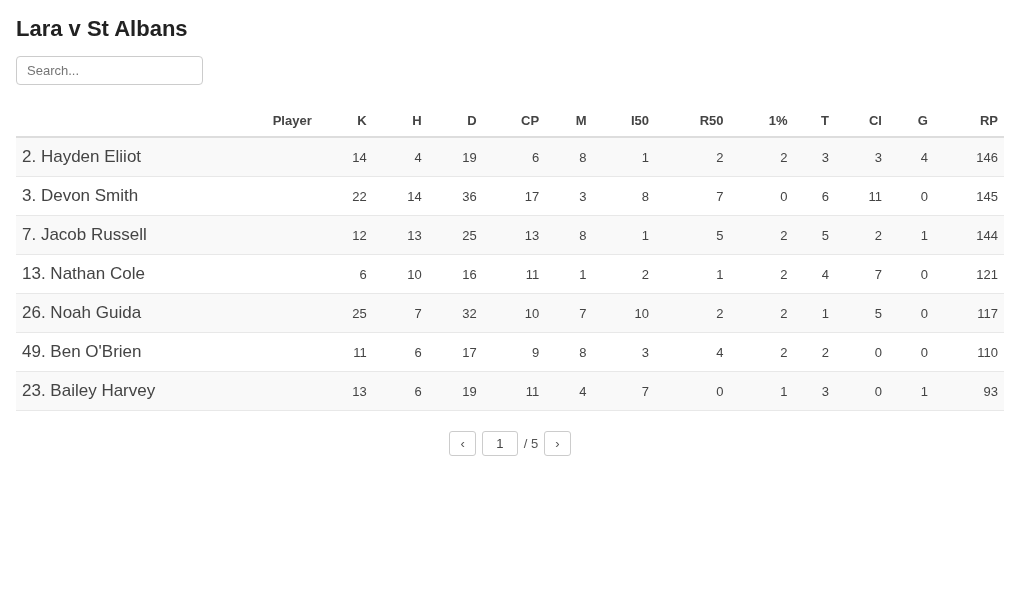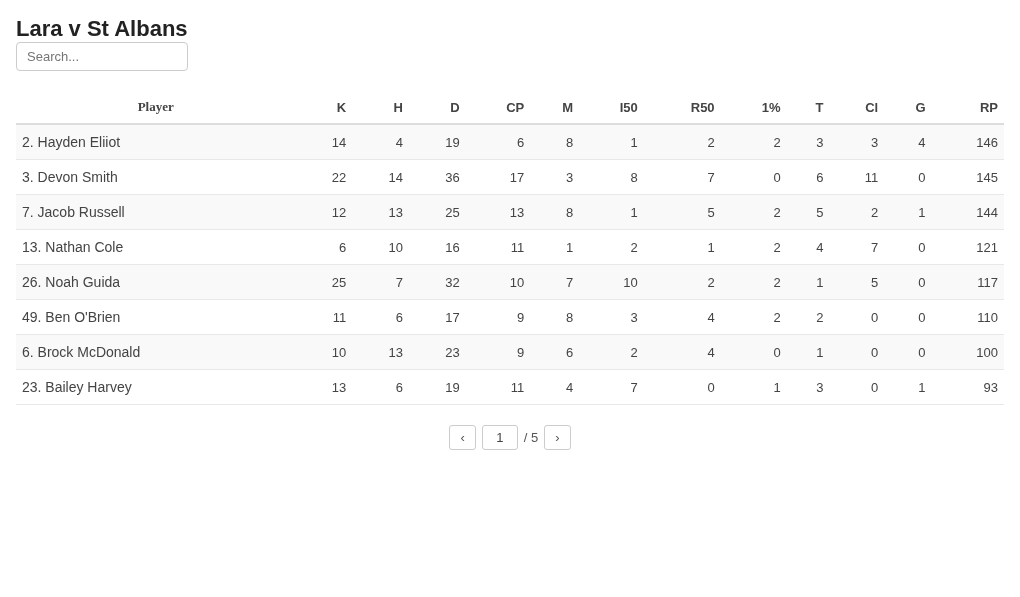--- a/index.html
+++ b/index.html
@@ -6,71 +6,70 @@
     body {
       font-family: Arial, sans-serif;
       font-size: 14px;
       background: #fff;
       color: #333;
       padding: 16px;
     }
     h1 {
       font-size: 22px;
       font-weight: bold;
-      margin-bottom: 0;
+      margin-bottom: 14px;
       color: #222;
     }
     .search-container {
       margin-bottom: 20px;
     }
     .search-input {
       border: 1px solid #ccc;
       border-radius: 4px;
       padding: 6px 10px;
       font-size: 13px;
-      width: 172px;
+      width: 187px;
       color: #666;
       outline: none;
     }
     table {
       width: 100%;
       border-collapse: collapse;
     }
     thead tr {
       border-bottom: 2px solid #ddd;
     }
     thead th {
       padding: 8px 6px;
       text-align: right;
       font-weight: bold;
       font-size: 13px;
       color: #444;
     }
     thead th.player-col {
-      text-align: center;
-      font-family: Liberation Serif, serif;
+      text-align: right;
     }
     tbody tr {
       border-bottom: 1px solid #e8e8e8;
     }
     tbody tr:nth-child(odd) {
       background: #f9f9f9;
     }
     tbody tr:nth-child(even) {
       background: #fff;
     }
     tbody td {
       padding: 9px 6px;
       text-align: right;
       font-size: 13px;
       color: #444;
     }
     tbody td.player-col {
       text-align: left;
-      font-size: 14px;
+      font-size: 17px;
       color: #444;
     }
     .pagination {
       display: flex;
       justify-content: center;
       align-items: center;
       margin-top: 20px;
       gap: 6px;
     }
     .page-btn {
@@ -212,35 +211,20 @@
         <td>8</td>
         <td>3</td>
         <td>4</td>
         <td>2</td>
         <td>2</td>
         <td>0</td>
         <td>0</td>
         <td>110</td>
       </tr>
       <tr>
-        <td class="player-col">6. Brock McDonald</td>
-        <td>10</td>
-        <td>13</td>
-        <td>23</td>
-        <td>9</td>
-        <td>6</td>
-        <td>2</td>
-        <td>4</td>
-        <td>0</td>
-        <td>1</td>
-        <td>0</td>
-        <td>0</td>
-        <td>100</td>
-      </tr>
-      <tr>
         <td class="player-col">23. Bailey Harvey</td>
         <td>13</td>
         <td>6</td>
         <td>19</td>
         <td>11</td>
         <td>4</td>
         <td>7</td>
         <td>0</td>
         <td>1</td>
         <td>3</td>

